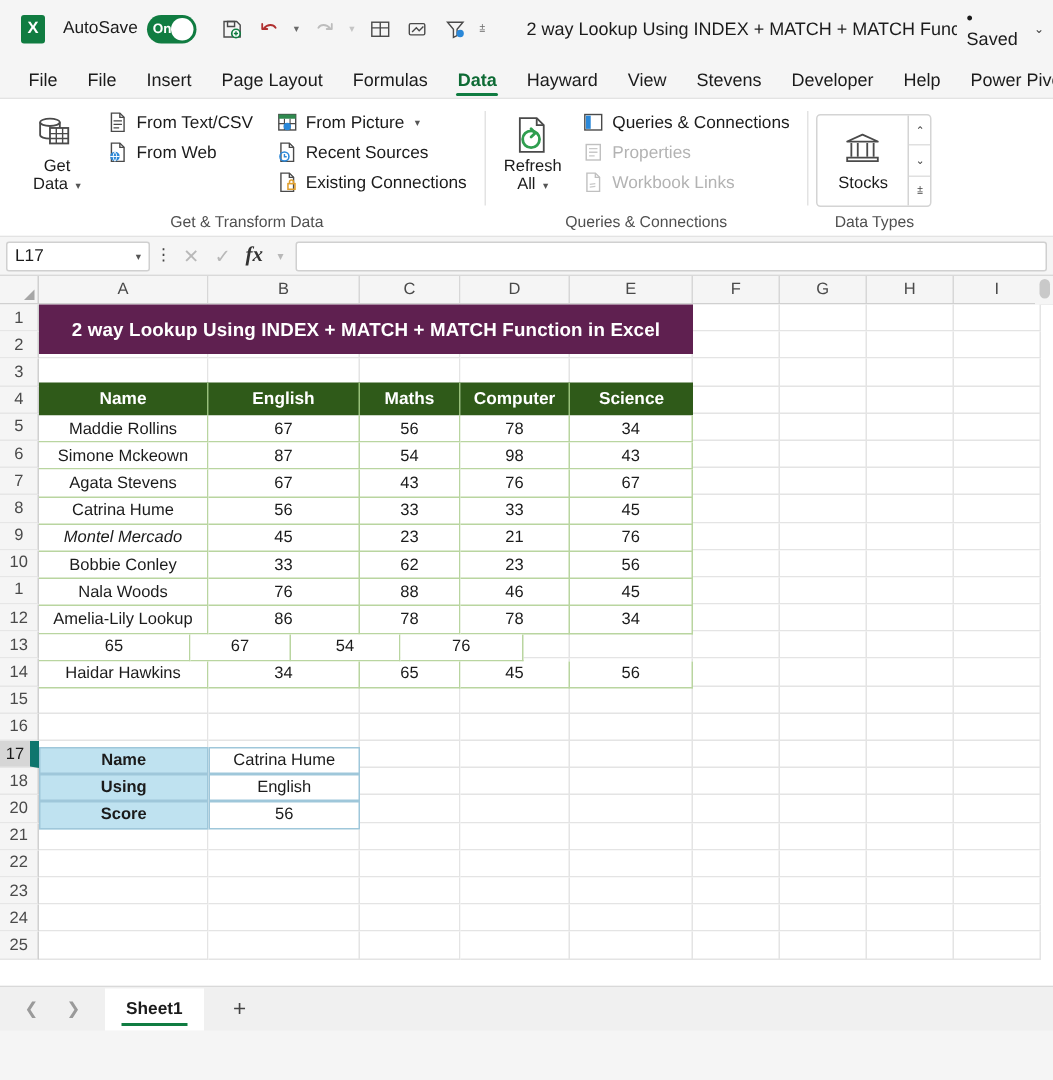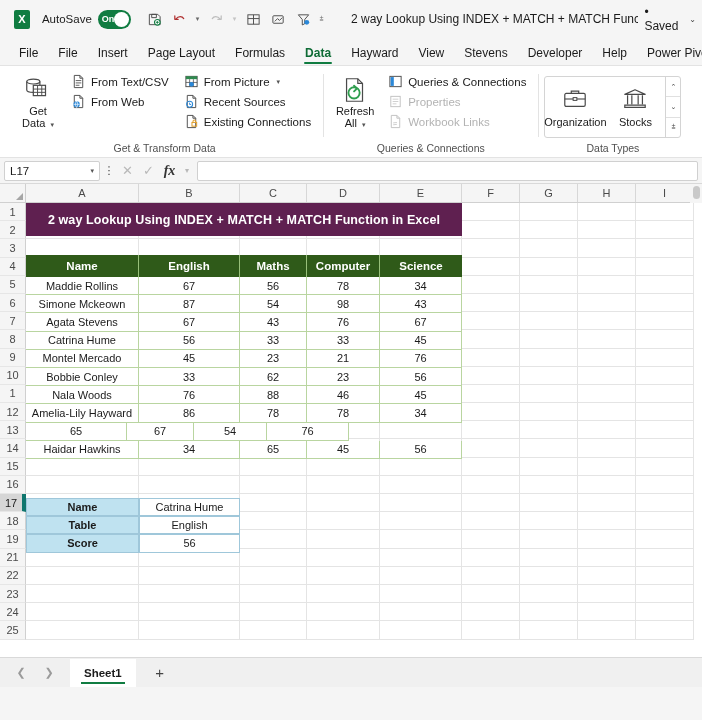--- a/index.html
+++ b/index.html
@@ -158,21 +158,21 @@
   }
   .rows-area { position: relative; }
   .row { display: flex; height: 18.2px; }
   .rowh {
     width: 26px; min-width: 26px; display: flex; align-items: center;
     justify-content: center; font-size: 11px; color: #4a4a4a;
     background: #f5f5f5; border-right: 1px solid #d0d0d0;
     border-bottom: 1px solid #e6e6e6; cursor: pointer;
   }
   .rowh.sel { background: #d6d6d6; color: #1b1b1b;
-    border-right: 4px solid #0f766e; }
+    border-right: 6px solid #0f766e; }
   .cells { flex: 1; position: relative; }
   .cellgrid { position: absolute; inset: 0; display: flex; }
   .gcell { border-right: 1px solid #e4e4e4; border-bottom: 1px solid #e4e4e4;
     background: #fff; }
 
   
   .ov { position: absolute; }
   .banner {
     background: #5f2050; color: #fff; font-size: 12.5px; font-weight: bold;
     display: flex; align-items: center; justify-content: center;
@@ -418,29 +418,20 @@
         </div>
       </div>
       <div class="rgroup-title">Queries &amp; Connections</div>
     </div>
 
     <div class="rgroup">
       <div class="rgroup-body" style="align-items:center">
         <div class="datatype-box">
           <div class="dt-item">
             <svg width="26" height="26" viewBox="0 0 28 28">
-                <rect x="3" y="8" width="22" height="14" rx="1.5" fill="none" stroke="#4a4a4a" stroke-width="1.3"></rect>
-                <path d="M10 8V5.5h8V8" fill="none" stroke="#4a4a4a" stroke-width="1.3"></path>
-                <path d="M3 14h22" stroke="#4a4a4a" stroke-width="1.2"></path>
-                <rect x="12" y="12.5" width="4" height="3" fill="#fff" stroke="#4a4a4a" stroke-width="1.1"></rect>
-              </svg>
-            <span class="lbl">Organization</span>
-          </div>
-          <div class="dt-item">
-            <svg width="26" height="26" viewBox="0 0 28 28">
                 <path d="M14 4l11 5H3z" fill="none" stroke="#4a4a4a" stroke-width="1.3" stroke-linejoin="round"></path>
                 <path d="M6 10v10M10.6 10v10M17.4 10v10M22 10v10" stroke="#4a4a4a" stroke-width="1.3"></path>
                 <path d="M3 20.5h22v2.5H3z" fill="none" stroke="#4a4a4a" stroke-width="1.3"></path>
               </svg>
             <span class="lbl">Stocks</span>
           </div>
           <div class="dt-scroll">
             <div>⌃</div>
             <div>⌄</div>
             <div>⩲</div>
@@ -766,21 +757,21 @@
               <div class="gcell" style="width: 73px;"></div>
               <div class="gcell" style="width: 82px;"></div>
               <div class="gcell" style="width: 58px;"></div>
               <div class="gcell" style="width: 58px;"></div>
               <div class="gcell" style="width: 58px;"></div>
               <div class="gcell" style="width: 58px;"></div>
             </div>
           </div>
         </div>
         <div class="row">
-          <div class="rowh">19</div>
+          <div class="rowh">20</div>
           <div class="cells">
             <div class="cellgrid">
               <div class="gcell" style="width: 113px;"></div>
               <div class="gcell" style="width: 101px;"></div>
               <div class="gcell" style="width: 67px;"></div>
               <div class="gcell" style="width: 73px;"></div>
               <div class="gcell" style="width: 82px;"></div>
               <div class="gcell" style="width: 58px;"></div>
               <div class="gcell" style="width: 58px;"></div>
               <div class="gcell" style="width: 58px;"></div>
@@ -903,42 +894,42 @@
           <div class="tbody-cell" style="width: 82px; border-right: 1px solid rgb(185, 213, 160);">67</div>
         </div>
         <div style="display: flex; height: 18.2px;">
           <div class="tbody-cell" style="width: 113px;">Catrina Hume</div>
           <div class="tbody-cell" style="width: 101px;">56</div>
           <div class="tbody-cell" style="width: 67px;">33</div>
           <div class="tbody-cell" style="width: 73px;">33</div>
           <div class="tbody-cell" style="width: 82px; border-right: 1px solid rgb(185, 213, 160);">45</div>
         </div>
         <div style="display: flex; height: 18.2px;">
-          <div class="tbody-cell" style="width: 113px;">Montel Mercado</div>
+          <div class="tbody-cell" style="width: 113px; font-style: italic;">Montel Mercado</div>
           <div class="tbody-cell" style="width: 101px;">45</div>
           <div class="tbody-cell" style="width: 67px;">23</div>
           <div class="tbody-cell" style="width: 73px;">21</div>
           <div class="tbody-cell" style="width: 82px; border-right: 1px solid rgb(185, 213, 160);">76</div>
         </div>
         <div style="display: flex; height: 18.2px;">
           <div class="tbody-cell" style="width: 113px;">Bobbie Conley</div>
           <div class="tbody-cell" style="width: 101px;">33</div>
           <div class="tbody-cell" style="width: 67px;">62</div>
           <div class="tbody-cell" style="width: 73px;">23</div>
           <div class="tbody-cell" style="width: 82px; border-right: 1px solid rgb(185, 213, 160);">56</div>
         </div>
         <div style="display: flex; height: 18.2px;">
           <div class="tbody-cell" style="width: 113px;">Nala Woods</div>
           <div class="tbody-cell" style="width: 101px;">76</div>
           <div class="tbody-cell" style="width: 67px;">88</div>
           <div class="tbody-cell" style="width: 73px;">46</div>
           <div class="tbody-cell" style="width: 82px; border-right: 1px solid rgb(185, 213, 160);">45</div>
         </div>
         <div style="display: flex; height: 18.2px;">
-          <div class="tbody-cell" style="width: 113px;">Amelia-Lily Hayward</div>
+          <div class="tbody-cell" style="width: 113px;">Amelia-Lily Lookup</div>
           <div class="tbody-cell" style="width: 101px;">86</div>
           <div class="tbody-cell" style="width: 67px;">78</div>
           <div class="tbody-cell" style="width: 73px;">78</div>
           <div class="tbody-cell" style="width: 82px; border-right: 1px solid rgb(185, 213, 160);">34</div>
         </div>
         <div style="display: flex; height: 18.2px;">
           <div class="tbody-cell" style="width: 101px;">65</div>
           <div class="tbody-cell" style="width: 67px;">67</div>
           <div class="tbody-cell" style="width: 73px;">54</div>
           <div class="tbody-cell" style="width: 82px; border-right: 1px solid rgb(185, 213, 160);">76</div>
@@ -951,21 +942,21 @@
           <div class="tbody-cell" style="width: 82px; border-right: 1px solid rgb(185, 213, 160);">56</div>
         </div>
       </div>
 
     <div class="ov" id="lookup-table" style="left:26px; top:314px; width:214px;">
         <div style="display: flex; height: 18.2px;">
           <div class="lk-label" style="width: 113px;">Name</div>
           <div class="lk-value" style="width: 101px;">Catrina Hume</div>
         </div>
         <div style="display: flex; height: 18.2px;">
-          <div class="lk-label" style="width: 113px;">Table</div>
+          <div class="lk-label" style="width: 113px;">Using</div>
           <div class="lk-value" style="width: 101px;">English</div>
         </div>
         <div style="display: flex; height: 18.2px;">
           <div class="lk-label" style="width: 113px;">Score</div>
           <div class="lk-value" style="width: 101px;">56</div>
         </div>
       </div>
   </div>
 
   <div class="sheet-bar">

